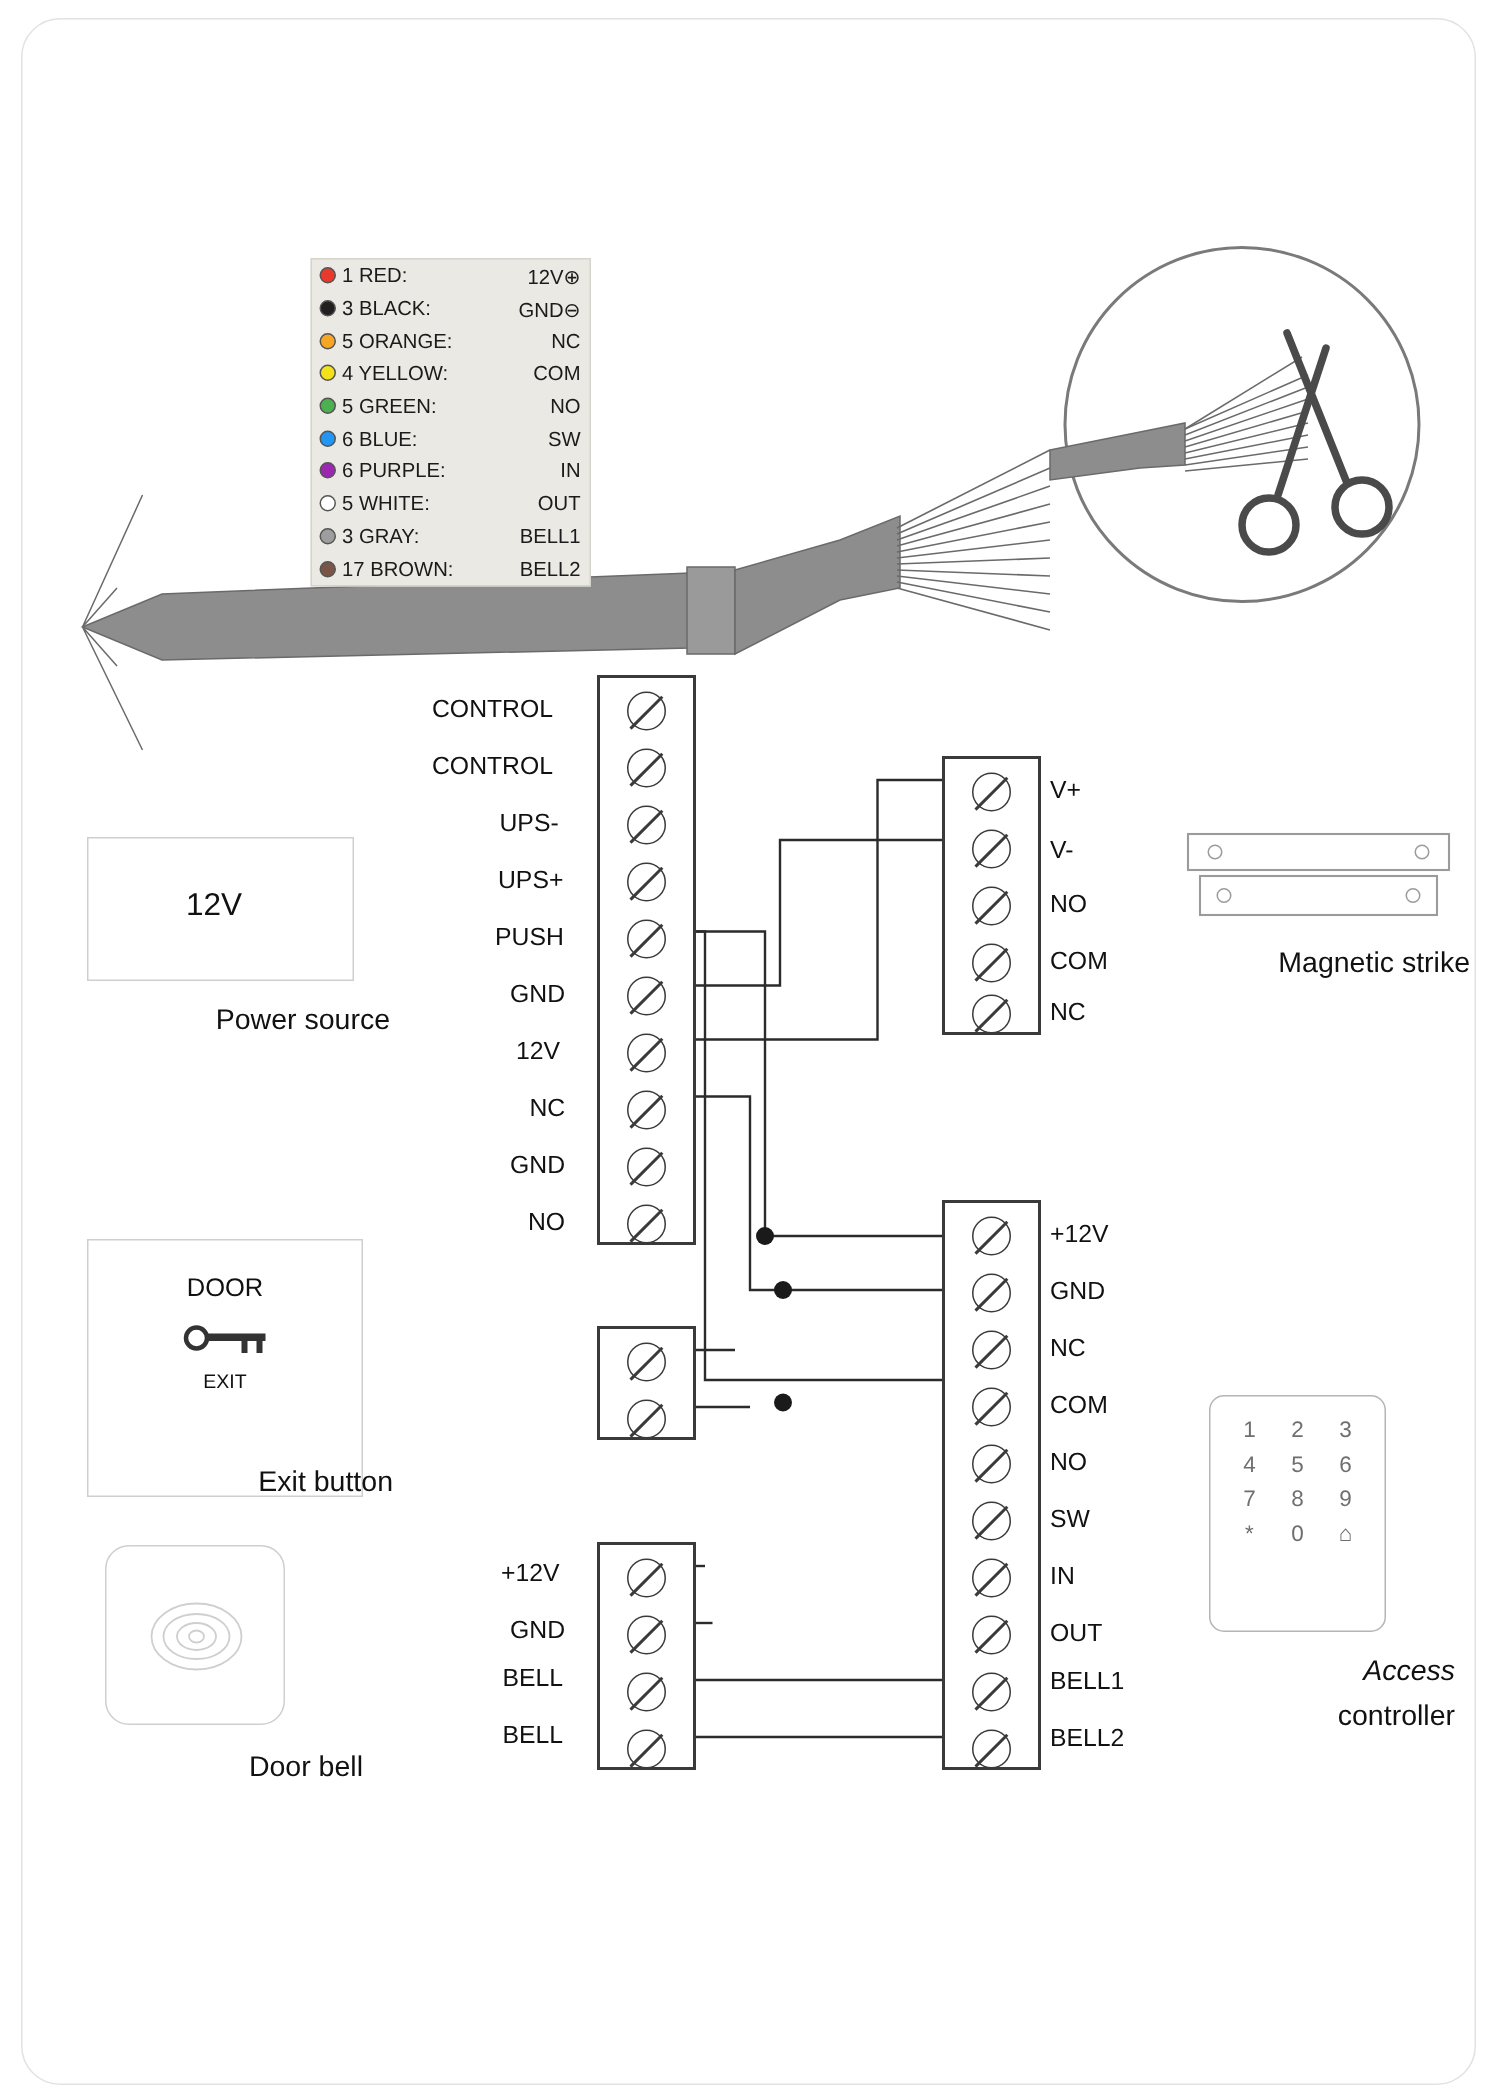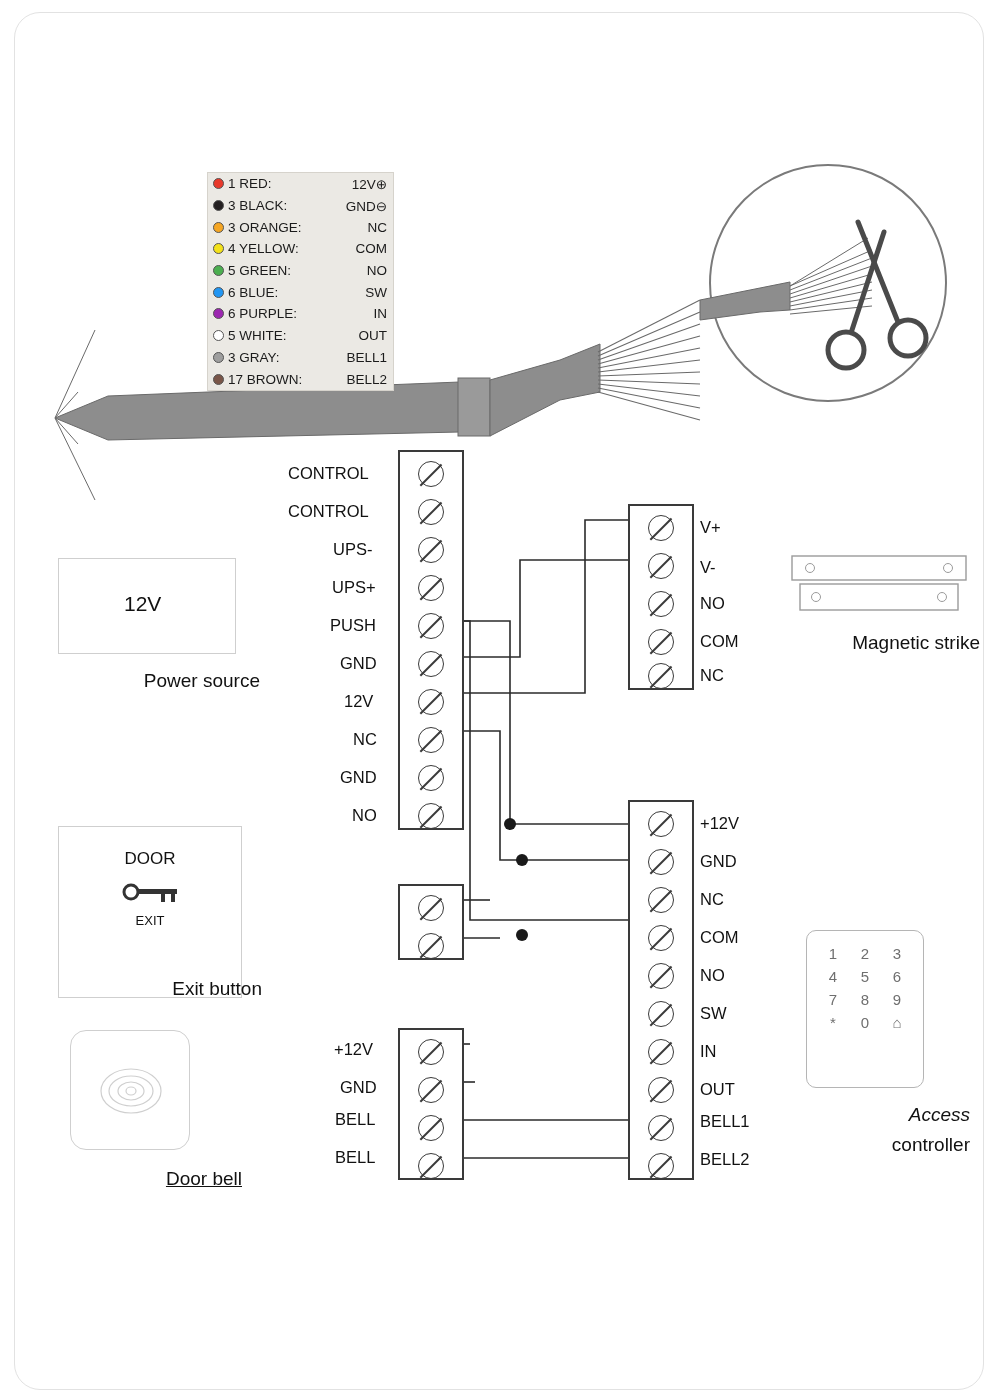--- a/index.html
+++ b/index.html
@@ -111,21 +111,21 @@
         <span class="leg-name">1 RED:</span>
         <span class="leg-val">12V⊕</span>
       </div>
     <div class="leg-row">
         <span class="leg-dot" style="background:#231f20"></span>
         <span class="leg-name">3 BLACK:</span>
         <span class="leg-val">GND⊖</span>
       </div>
     <div class="leg-row">
         <span class="leg-dot" style="background:#f5a623"></span>
-        <span class="leg-name">3 ORANGE:</span>
+        <span class="leg-name">5 ORANGE:</span>
         <span class="leg-val">NC</span>
       </div>
     <div class="leg-row">
         <span class="leg-dot" style="background:#f3e11a"></span>
         <span class="leg-name">4 YELLOW:</span>
         <span class="leg-val">COM</span>
       </div>
     <div class="leg-row">
         <span class="leg-dot" style="background:#4caf50"></span>
         <span class="leg-name">5 GREEN:</span>
@@ -250,21 +250,21 @@
   <div class="cap" style="left:38px;top:978px;width:224px;">Exit button</div>
 
   <div class="devbox" style="left:70px;top:1030px;width:120px;height:120px;border-radius:16px;">
     <svg width="84" height="70" style="position:absolute;left:18px;top:26px;">
       <ellipse cx="42" cy="34" rx="30" ry="22" fill="none" stroke="#cfcfcf" stroke-width="1.2"></ellipse>
       <ellipse cx="42" cy="34" rx="22" ry="15" fill="none" stroke="#cfcfcf" stroke-width="1.2"></ellipse>
       <ellipse cx="42" cy="34" rx="13" ry="9" fill="none" stroke="#cfcfcf" stroke-width="1.2"></ellipse>
       <ellipse cx="42" cy="34" rx="5" ry="4" fill="none" stroke="#cfcfcf" stroke-width="1.2"></ellipse>
     </svg>
   </div>
-  <div class="cap" style="left:18px;top:1168px;width:224px;text-decoration:underline;">Door bell</div>
+  <div class="cap" style="left:18px;top:1168px;width:224px;">Door bell</div>
 
   <div style="position:absolute;left:790px;top:552px;width:178px;height:66px;">
     <svg width="178" height="66">
       <rect x="2" y="4" width="174" height="24" fill="#fff" stroke="#9b9b9b" stroke-width="1.4"></rect>
       <rect x="10" y="32" width="158" height="26" fill="#fff" stroke="#9b9b9b" stroke-width="1.4"></rect>
       <circle cx="20" cy="16" r="4.5" fill="none" stroke="#9b9b9b"></circle>
       <circle cx="158" cy="16" r="4.5" fill="none" stroke="#9b9b9b"></circle>
       <circle cx="26" cy="45" r="4.5" fill="none" stroke="#9b9b9b"></circle>
       <circle cx="152" cy="45" r="4.5" fill="none" stroke="#9b9b9b"></circle>
     </svg>

